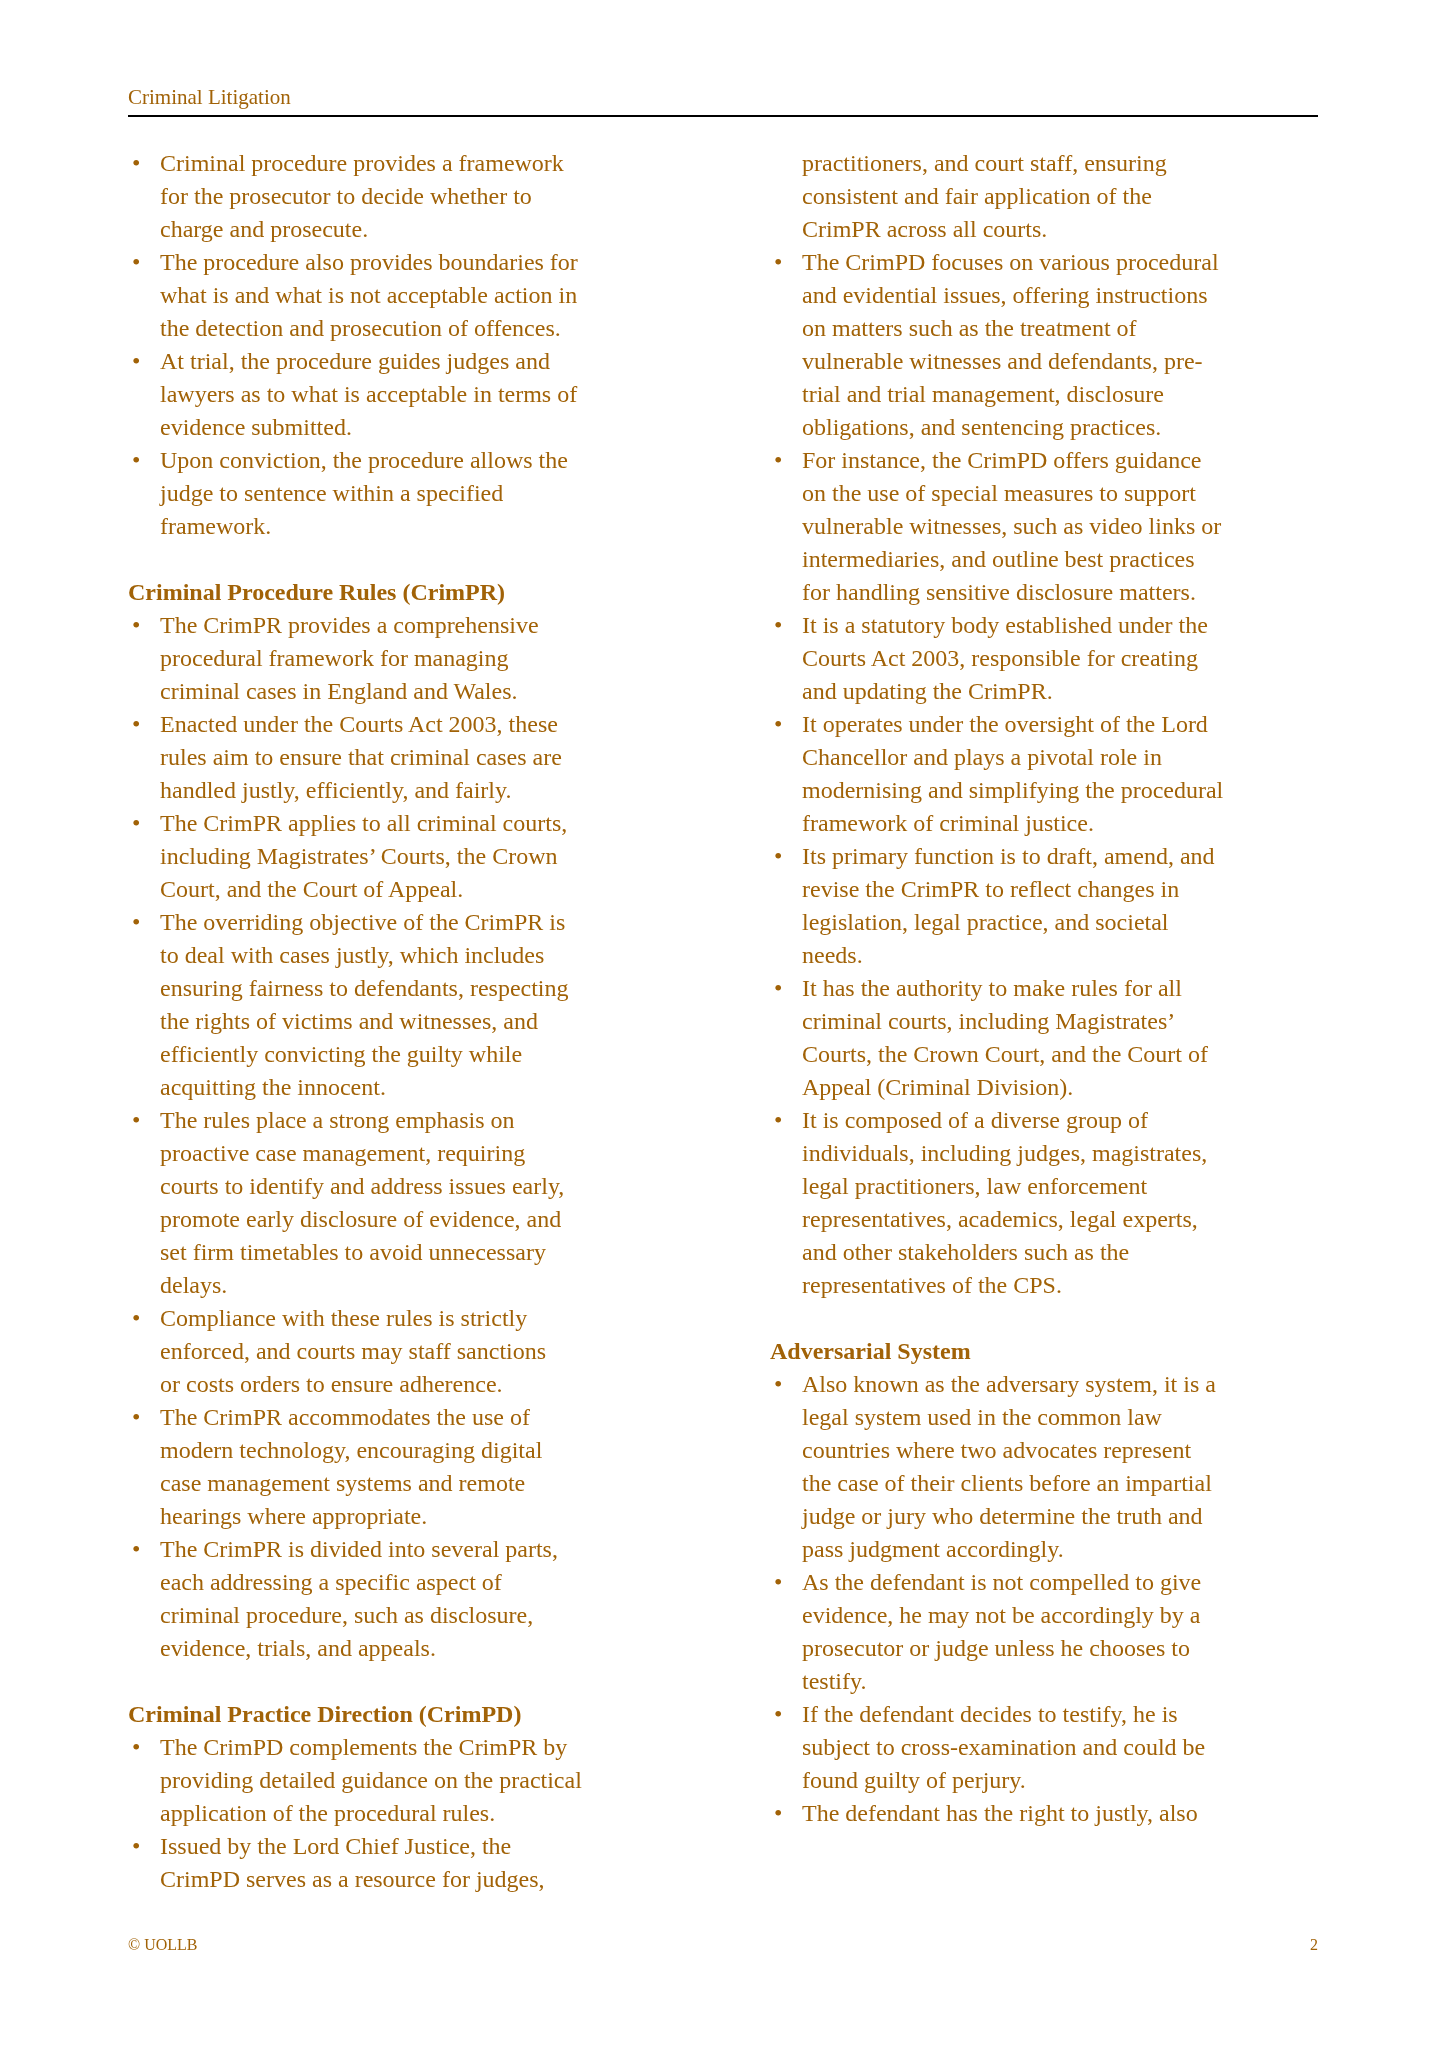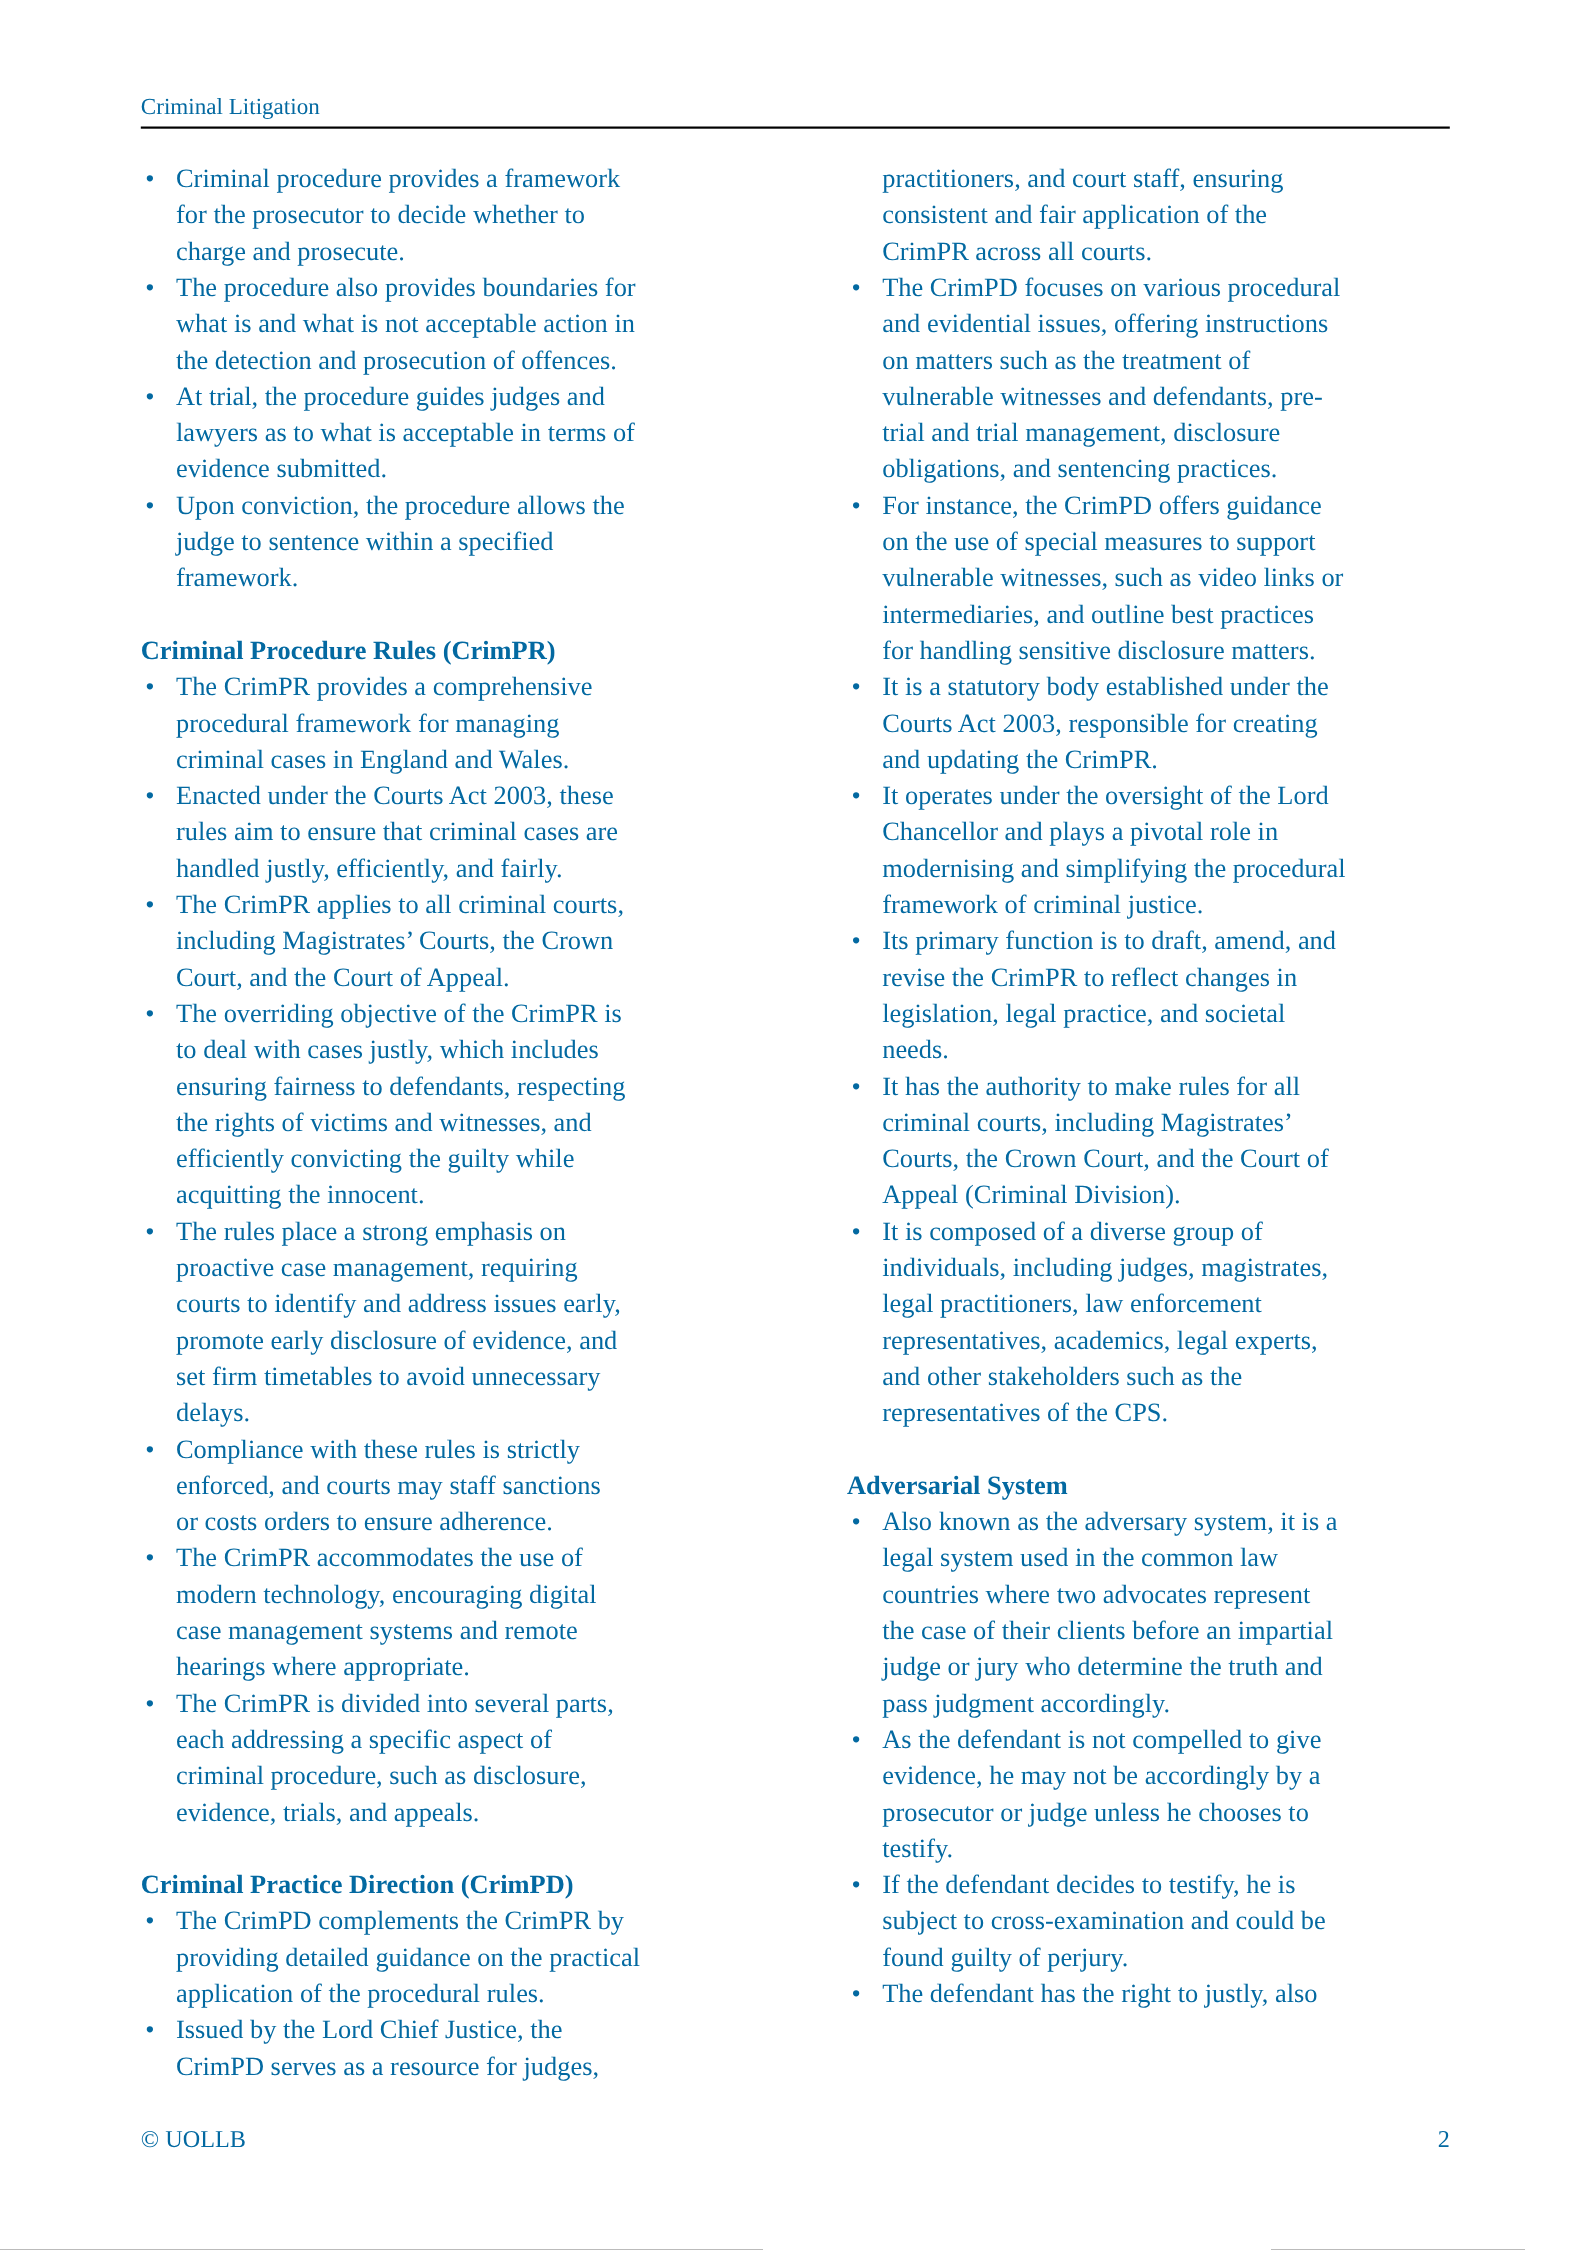--- a/index.html
+++ b/index.html
@@ -2,21 +2,21 @@
 <html><head>
 <meta charset="utf-8">
 <style>
   html, body { margin: 0; padding: 0; background: #888; }
   .page {
     position: relative;
     width: 1445px;
     height: 2045px;
     margin: 0 auto;
     background: #ffffff;
-    color: #0369a1;
+    color: #a16207;
     font-family: "Liberation Serif", "DejaVu Serif", serif;
     overflow: hidden;
   }
   .page-header {
     position: absolute;
     left: 128px;
     top: 84px;
     width: 1190px;
     font-size: 21px;
     line-height: 26px;
@@ -51,21 +51,21 @@
     white-space: pre-line;
   }
   .page-footer {
     position: absolute;
     left: 128px;
     top: 1931px;
     width: 1190px;
     display: flex;
     justify-content: space-between;
     align-items: flex-end;
-    font-size: 22px;
+    font-size: 16px;
     line-height: 27px;
   }
 </style>
 </head>
 <body>
 
 <div class="page">
 
   <div class="page-header">
     <span>Criminal Litigation</span>

